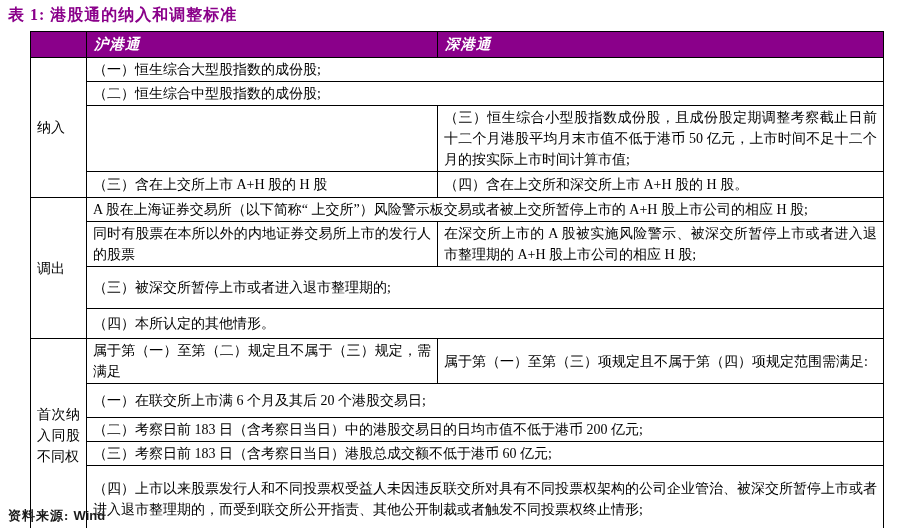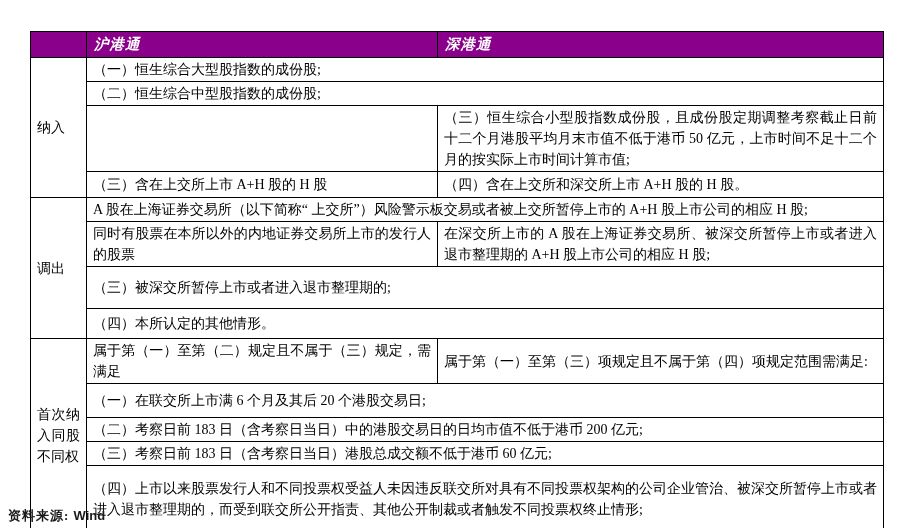--- a/index.html
+++ b/index.html
@@ -63,20 +63,21 @@
   .source .sans{
     font-family:"Liberation Sans","DejaVu Sans",sans-serif;
     letter-spacing:0;
   }
 </style>
 </head>
 <body>
 
 <div class="page">
 
+  <div class="table-title">表 1:  港股通的纳入和调整标准</div>
 
   <table class="hk">
     <colgroup>
       <col style="width:56px">
       <col style="width:351px">
       <col style="width:446px">
     </colgroup>
 
     <tbody>
         <tr class="head" style="height:26px">
@@ -100,21 +101,21 @@
       <td><span>（三）含在</span><span class="b">上交所</span><span>上市 A+H 股的 H 股</span></td>
       <td><span>（四）含在</span><span class="b">上交所和深交所</span><span>上市 A+H 股的 H 股。</span></td>
     </tr>
 
     <tr style="height:23px">
       <td class="lbl" rowspan="4">调出</td>
       <td colspan="2">A 股在上海证券交易所（以下简称“ 上交所”）风险警示板交易或者被上交所暂停上市的 A+H 股上市公司的相应 H 股;</td>
     </tr>
     <tr style="height:40px">
       <td>同时有股票在本所以外的内地证券交易所上市的发行人的股票</td>
-      <td>在深交所上市的 A 股在上海证券交易所、被深交所暂停上市或者进入退市整理期的 A+H 股上市公司的相应 H 股;</td>
+      <td>在深交所上市的 A 股被实施风险警示、被深交所暂停上市或者进入退市整理期的 A+H 股上市公司的相应 H 股;</td>
     </tr>
     <tr style="height:42px">
       <td colspan="2">（三）被深交所暂停上市或者进入退市整理期的;</td>
     </tr>
     <tr style="height:30px">
       <td colspan="2">（四）本所认定的其他情形。</td>
     </tr>
 
     <tr style="height:38px">
       <td class="lbl" rowspan="5">首次纳入同股不同权</td>

